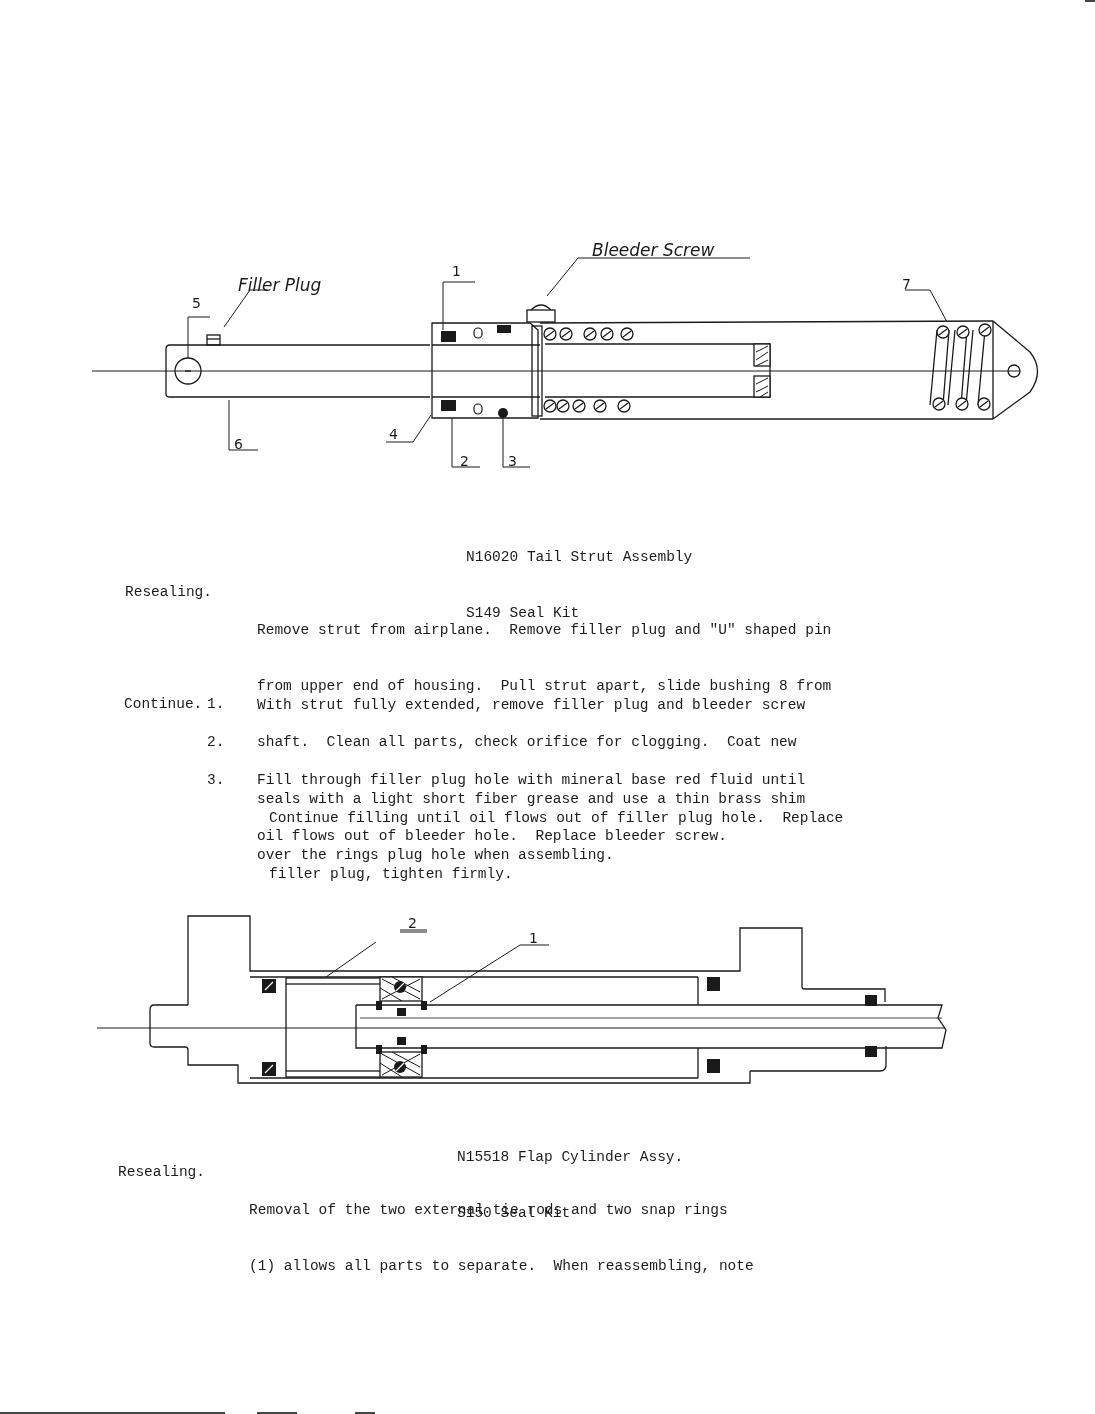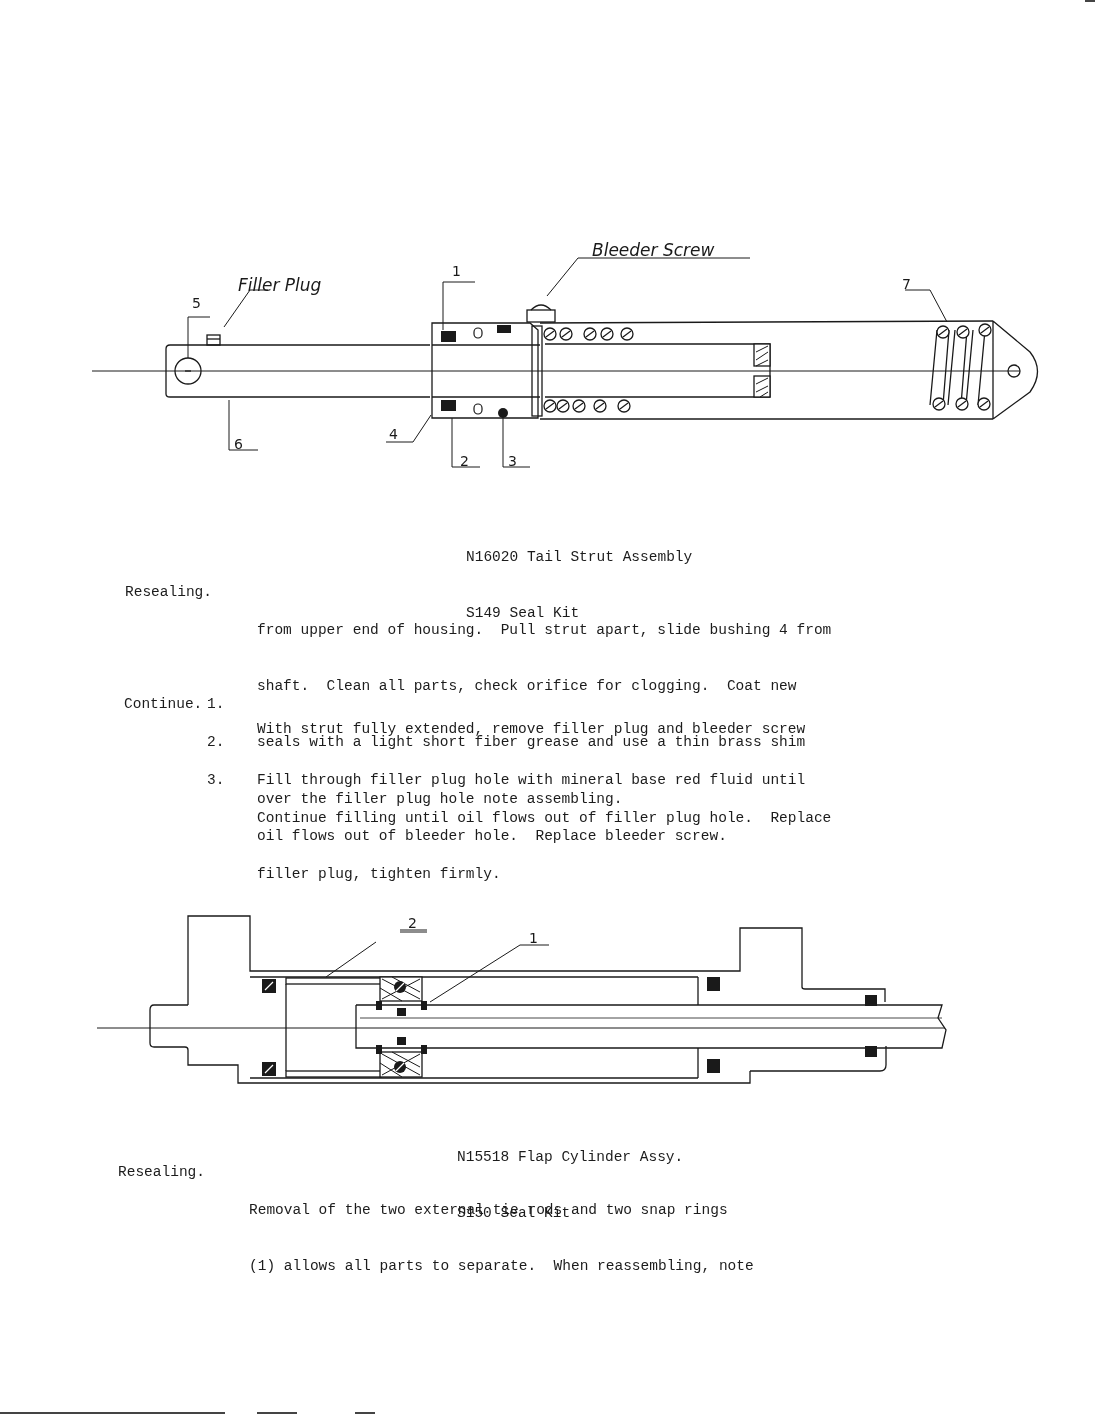--- a/index.html
+++ b/index.html
@@ -111,38 +111,39 @@
     <text class="num" x="902" y="289">7</text>
   </svg>
 
   <div class="caption mono" style="left:466px;top:510px">
     <div>N16020 Tail Strut Assembly</div>
     <div>S149 Seal Kit</div>
   </div>
 
   <div class="label-col mono" style="left:125px;top:583px">Resealing.</div>
   <div class="text-col mono" style="left:257px;top:583px">
-    <div>from upper end of housing.  Pull strut apart, slide bushing 4 from</div>
+    <div>Remove strut from airplane.  Remove filler plug and "U" shaped pin</div>
+    <div>from upper end of housing.  Pull strut apart, slide bushing 8 from</div>
     <div>shaft.  Clean all parts, check orifice for clogging.  Coat new</div>
     <div>seals with a light short fiber grease and use a thin brass shim</div>
-    <div>over the filler plug hole note assembling.</div>
+    <div>over the rings plug hole when assembling.</div>
   </div>
 
   <div class="label-col mono" style="left:124px;top:695px">Continue.</div>
   <div class="label-col mono" style="left:207px;top:695px">1.</div>
-  <div class="text-col mono" style="left:257px;top:682px">
+  <div class="text-col mono" style="left:257px;top:658px">
     <div>With strut fully extended, remove filler plug and bleeder screw</div>
   </div>
   <div class="label-col mono" style="left:207px;top:733px">2.</div>
   <div class="text-col mono" style="left:257px;top:733px">
     <div>Fill through filler plug hole with mineral base red fluid until</div>
     <div>oil flows out of bleeder hole.  Replace bleeder screw.</div>
   </div>
   <div class="label-col mono" style="left:207px;top:771px">3.</div>
-  <div class="text-col mono" style="left:257px;top:771px">
+  <div class="text-col mono" style="left:269px;top:771px">
     <div>Continue filling until oil flows out of filler plug hole.  Replace</div>
     <div>filler plug, tighten firmly.</div>
   </div>
 
   <svg class="diagram" style="left:0;top:900px" width="1095" height="190" viewBox="0 900 1095 190">
     <g stroke="#1a1a1a" fill="none" stroke-width="1.3">
 
       <line x1="97" y1="1028" x2="945" y2="1028" stroke-width="1"></line>
 
       <path d="M188 1005 L188 916 L250 916 L250 971 L740 971 L740 928 L802 928 L802 987 Q802 989 805 989 L885 989 L885 1002"></path>

